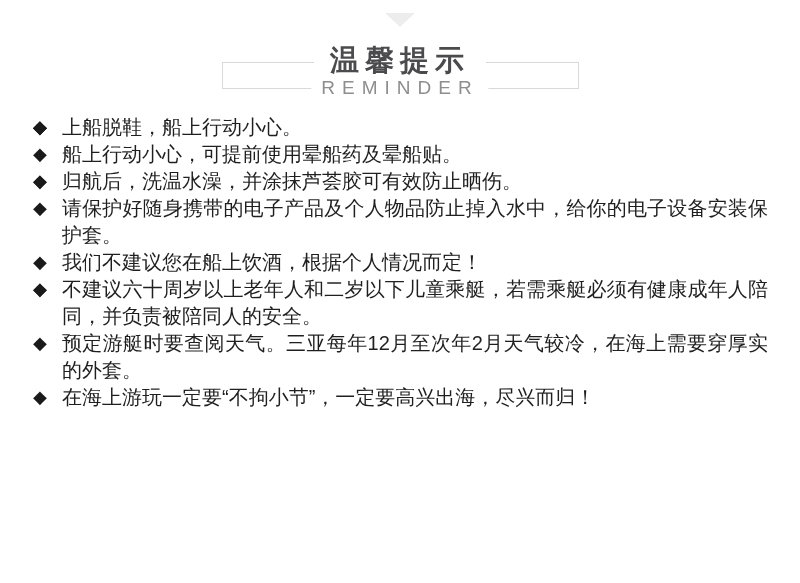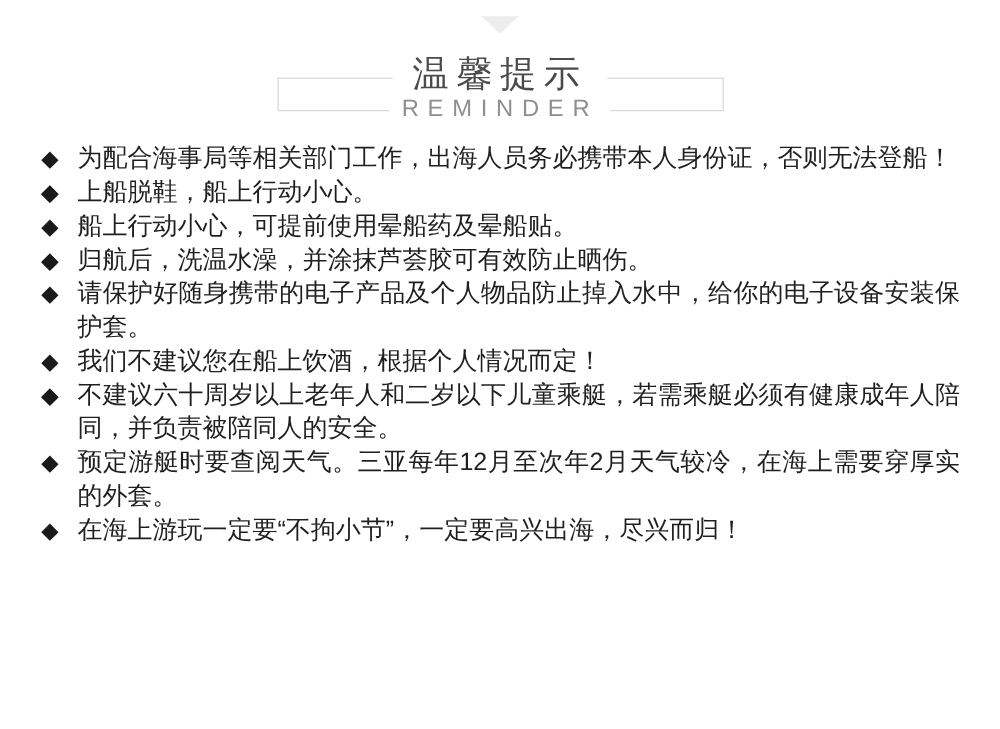--- a/index.html
+++ b/index.html
@@ -37,21 +37,21 @@
     border:1px solid var(--frame);
     background:transparent;
   }
   .title{
     position:absolute;
     top:44px;left:50%;
     transform:translateX(-50%);
     background:var(--bg);
     padding:0 16px;
     font-size:29px;
-    font-weight:normal;
+    font-weight:bold;
     letter-spacing:6px;
     color:var(--title);
     white-space:nowrap;
     line-height:32px;
   }
   .subtitle{
     position:absolute;
     top:80px;left:50%;
     transform:translateX(-50%);
     background:var(--bg);
@@ -92,21 +92,21 @@
 
   <div class="triangle-down"></div>
 
   <div class="header">
     <div class="title-frame"></div>
     <div class="title">温馨提示</div>
     <div class="subtitle">REMINDER</div>
   </div>
 
   <ul class="tips">
-      <li><span class="bullet">◆</span><span>为配合海事局等相关部门工作，出海人员务必携带本人身份证，否则无法登船！</span></li>
+      <li><span class="bullet">◆</span></li>
       <li><span class="bullet">◆</span></li>
       <li><span class="bullet">◆</span></li>
       <li><span class="bullet">◆</span><span>上船脱鞋，船上行动小心。</span></li>
       <li><span class="bullet">◆</span><span>船上行动小心，可提前使用晕船药及晕船贴。</span></li>
       <li><span class="bullet">◆</span></li>
       <li><span class="bullet">◆</span><span>归航后，洗温水澡，并涂抹芦荟胶可有效防止晒伤。</span></li>
       <li><span class="bullet">◆</span><span>请保护好随身携带的电子产品及个人物品防止掉入水中，给你的电子设备安装保护套。</span></li>
       <li><span class="bullet">◆</span><span>我们不建议您在船上饮酒，根据个人情况而定！</span></li>
       <li><span class="bullet">◆</span></li>
       <li><span class="bullet">◆</span><span>不建议六十周岁以上老年人和二岁以下儿童乘艇，若需乘艇必须有健康成年人陪同，并负责被陪同人的安全。</span></li>

